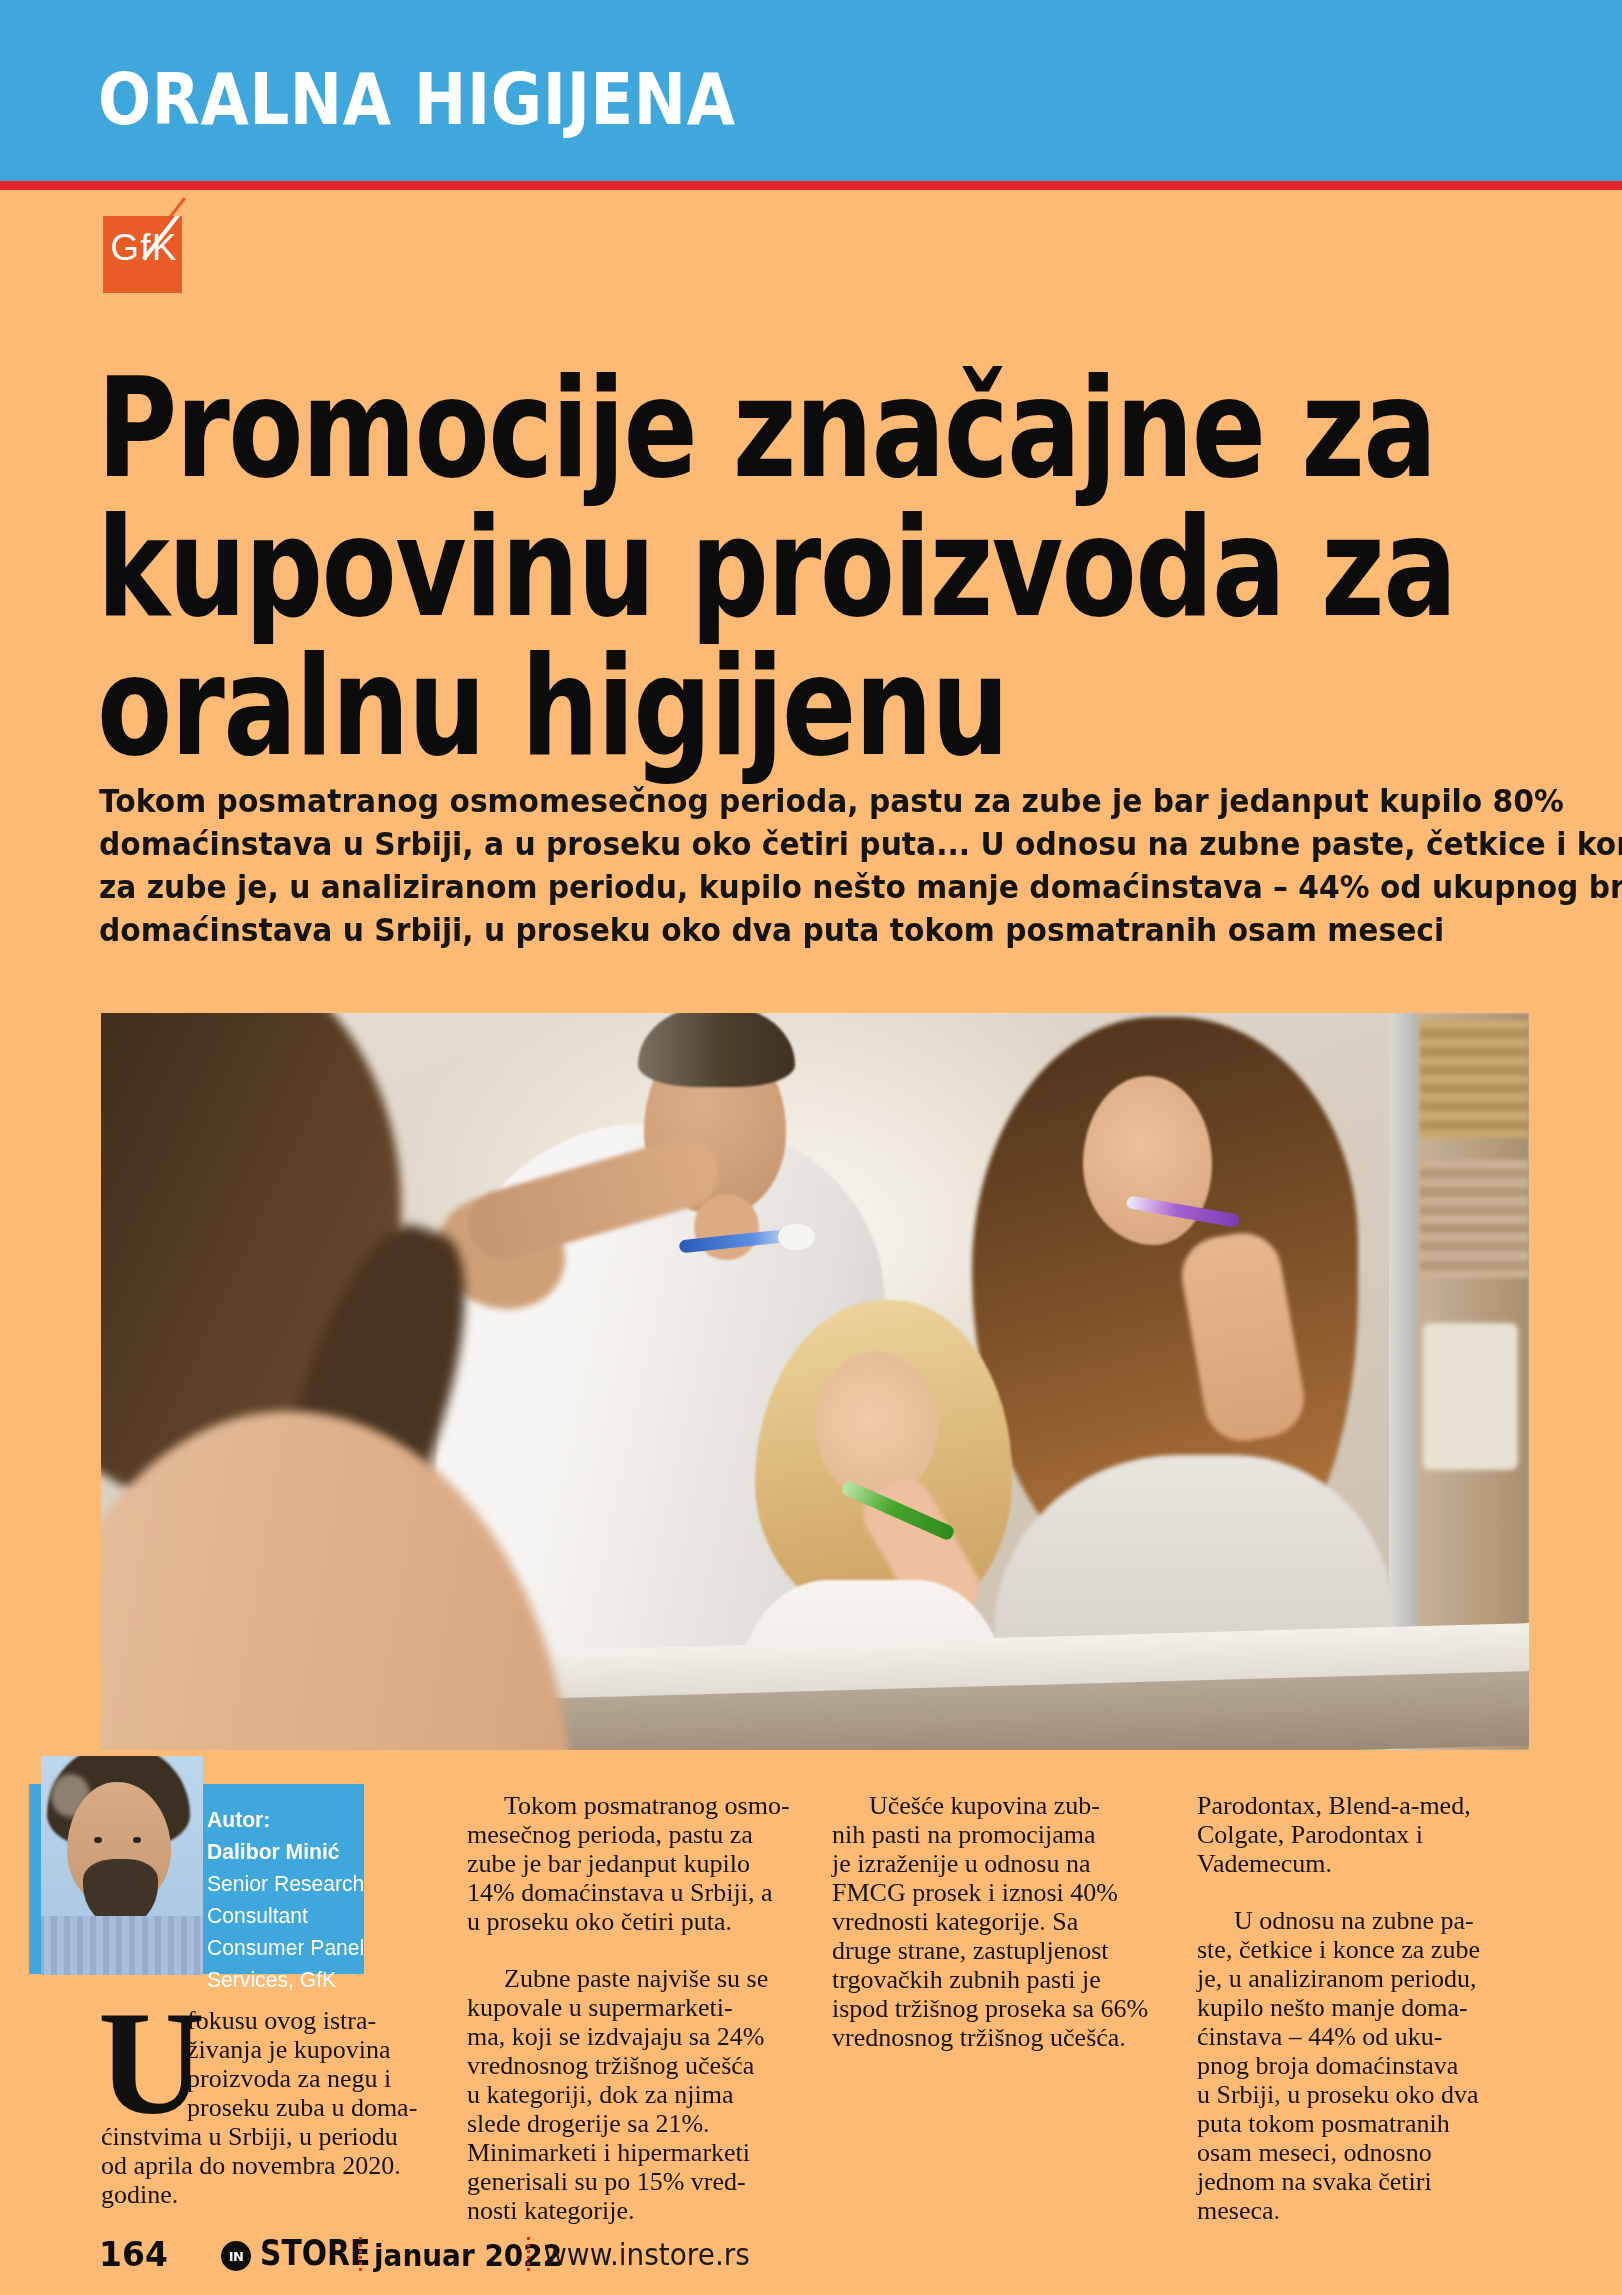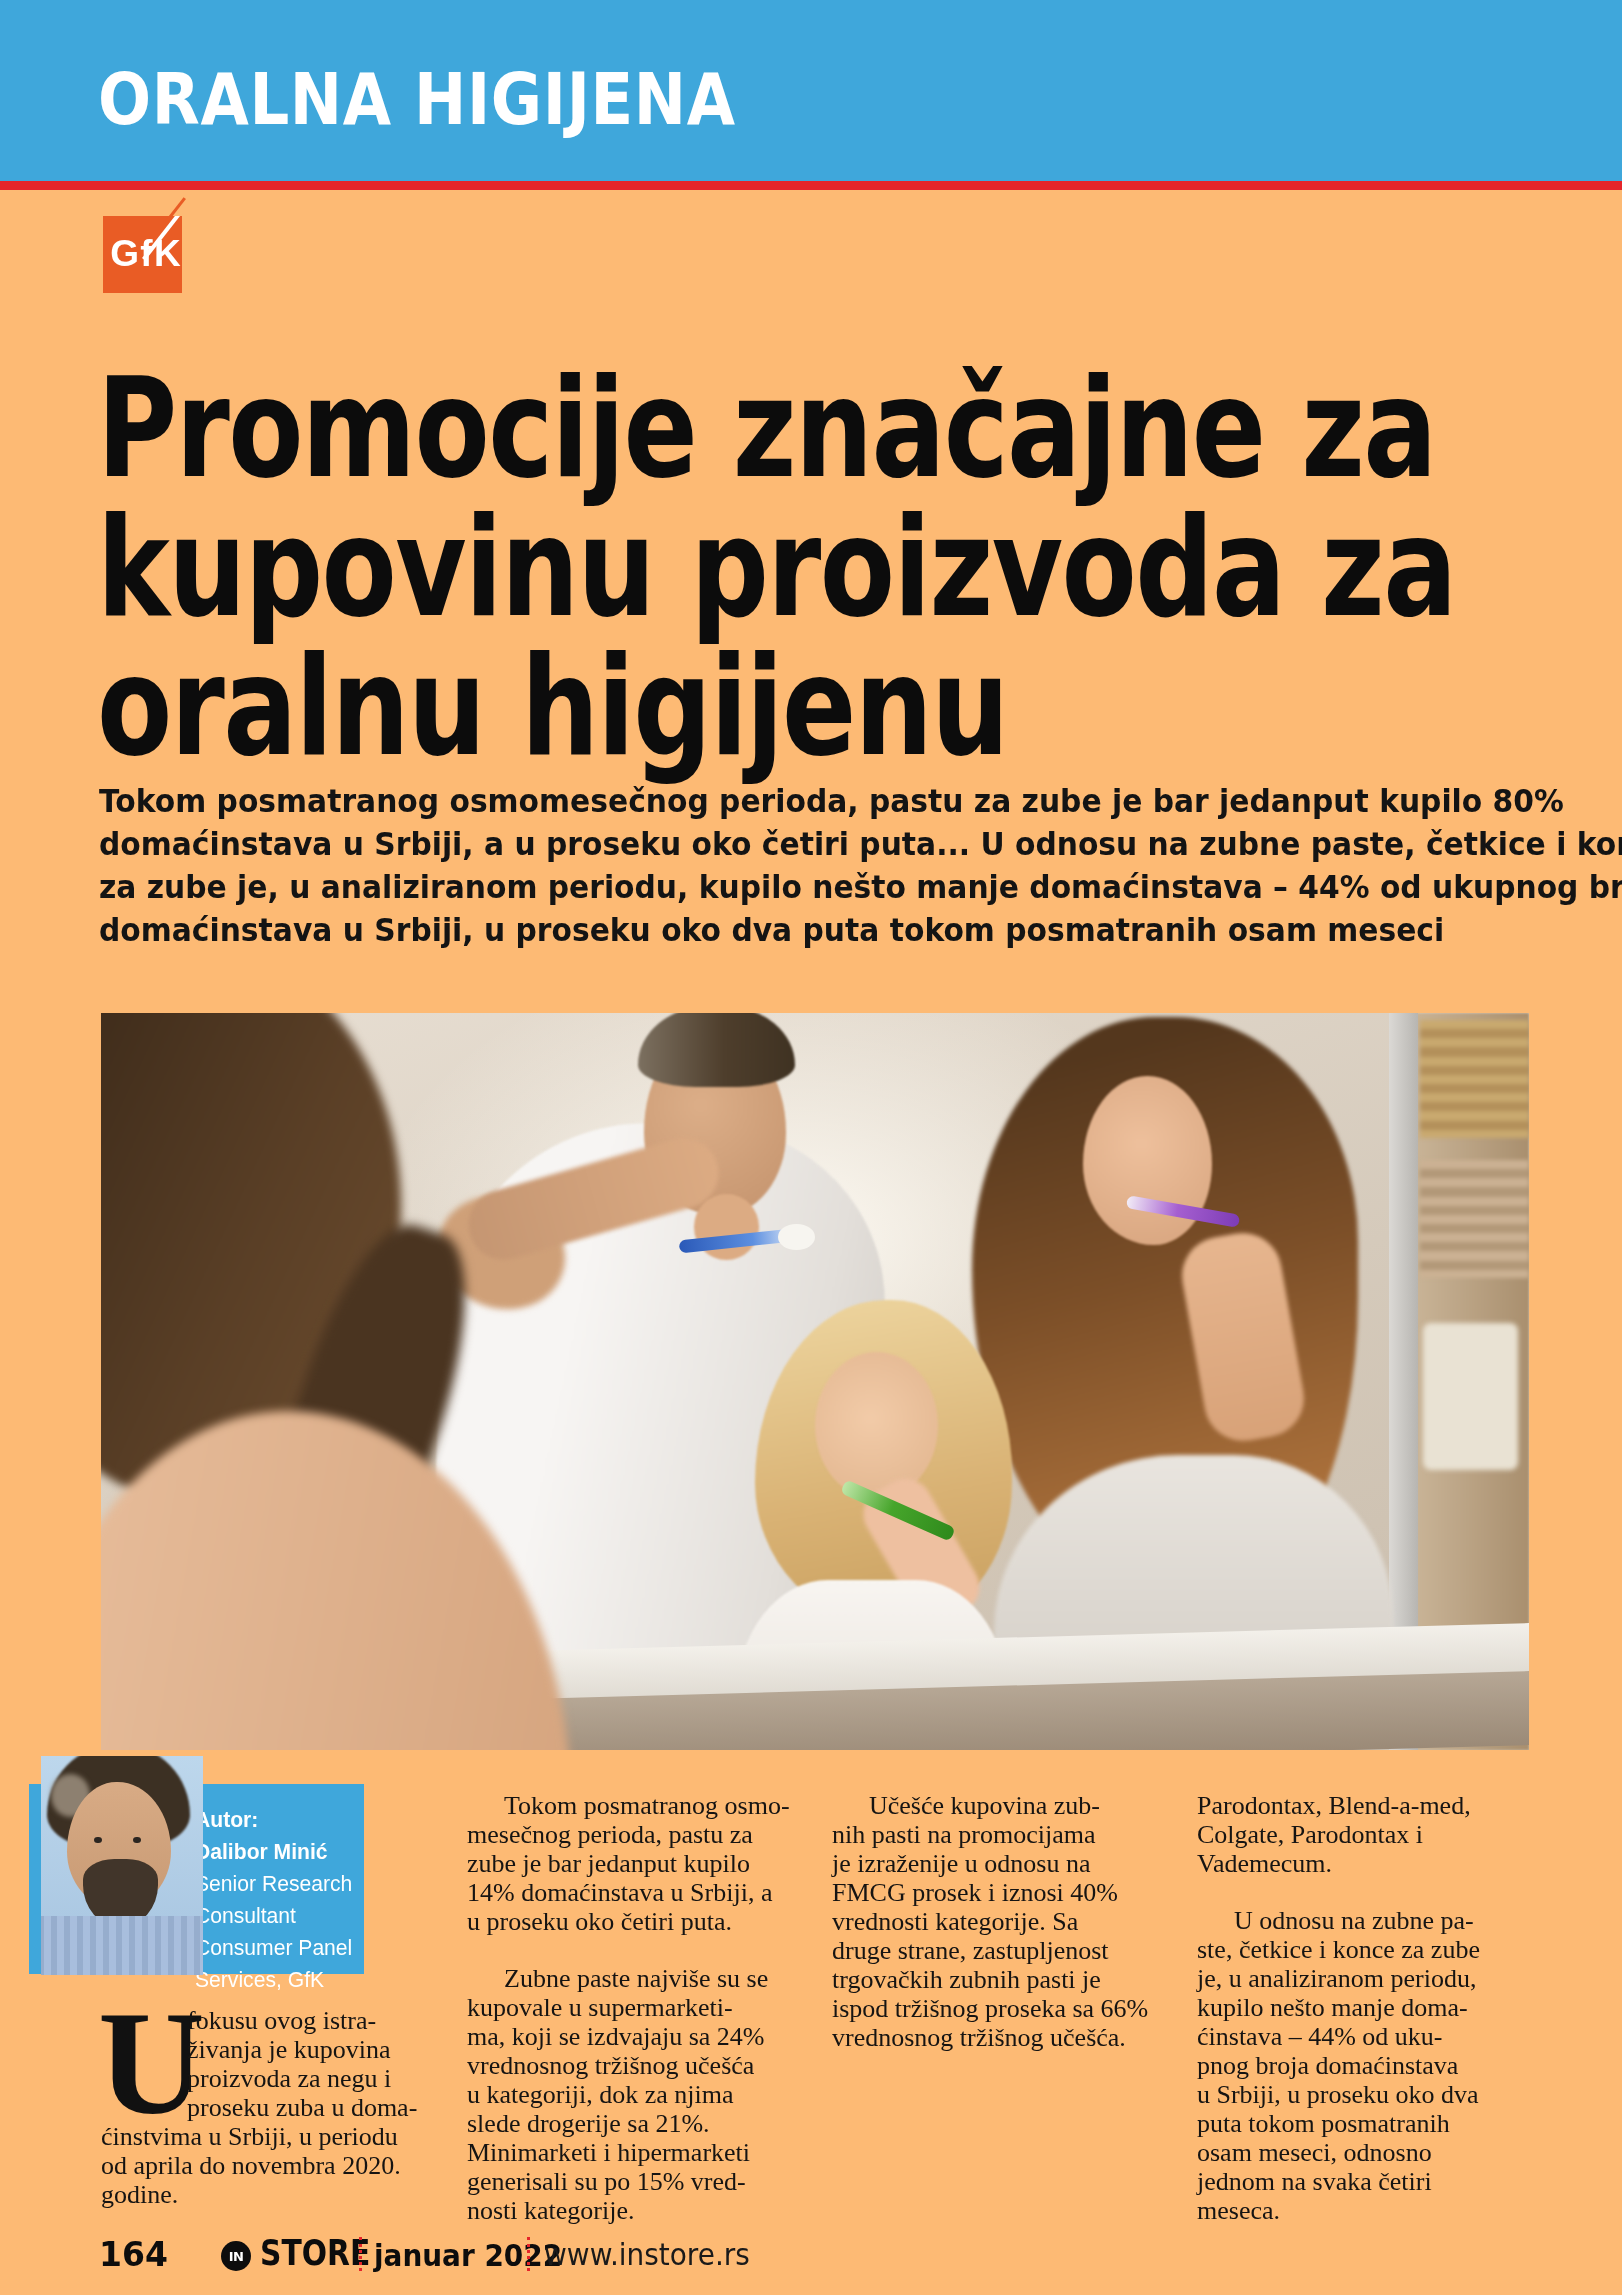--- a/index.html
+++ b/index.html
@@ -8,21 +8,21 @@
 
   
   .topbar{position:absolute;left:0;top:0;width:1623px;height:181px;background:#3FA7DB;}
   .section-label{position:absolute;left:98px;top:58px;color:#ffffff;
       font-family:"DejaVu Sans",sans-serif;font-weight:bold;font-size:71px;
       letter-spacing:0.7px;white-space:nowrap;transform:scaleX(.88);transform-origin:0 0;}
   .redline{position:absolute;left:0;top:181px;width:1623px;height:9.2px;background:#E5252A;}
 
   
   .gfk{position:absolute;left:103px;top:216px;width:79px;height:77px;background:#E95C25;overflow:hidden;}
-  .gfk-text{position:absolute;left:7.2px;top:17px;color:#fff;font-size:37px;font-weight:700;
+  .gfk-text{position:absolute;left:7.2px;top:11px;color:#fff;font-size:37px;font-weight:400;
       font-family:"Liberation Sans",sans-serif;letter-spacing:1.3px;}
   .gfk-slash{position:absolute;right:17px;top:-13px;width:3.9px;height:63px;background:#ffffff;transform:rotate(38deg);}
   .gfk-tail{position:absolute;left:174px;top:195px;width:3.3px;height:30px;background:#E95C25;transform:rotate(38deg);}
 
   
   .headline{position:absolute;left:97px;top:359px;}
   .headline .ln{font-family:"DejaVu Sans",sans-serif;font-weight:bold;font-size:137px;
       line-height:139px;color:#0c0c0c;letter-spacing:-2px;white-space:nowrap;
       transform:scaleX(.8);transform-origin:0 0;}
 
@@ -100,21 +100,21 @@
       background:linear-gradient(#b6a795,#9b8a77);}
   .ph-fg-hair{left:-7%;top:-10%;width:28%;height:76%;filter:blur(4.6px);
       background:linear-gradient(115deg,#332416,#5a3f26 60%,#6e4e2f);
       border-radius:42% 58% 52% 48%/50% 50% 55% 45%;}
   .ph-fg-strand{left:13%;top:28%;width:10%;height:62%;background:#4a3420;border-radius:40%;transform:rotate(18deg);filter:blur(5.2px);}
   .ph-fg-shoulder{left:-5%;top:54%;width:38%;height:72%;filter:blur(4.6px);
       background:linear-gradient(100deg,#e8be9c,#d5a47e);border-radius:50% 55% 0 0/70% 80% 0 0;}
 
   
   .author-card{position:absolute;left:29.4px;top:1784px;width:335px;height:190px;background:#3FA7DB;}
-  .author-text{position:absolute;left:166px;top:19.6px;}
+  .author-text{position:absolute;left:178px;top:19.6px;}
   .author-text .aln{color:#ffffff;font-size:22px;line-height:32px;white-space:nowrap;
       font-family:"Liberation Sans",sans-serif;transform:scaleX(.96);transform-origin:0 0;}
   .author-text .bold{font-weight:bold;}
   .author-photo{position:absolute;left:41px;top:1756px;width:162px;height:219px;overflow:hidden;
       background:linear-gradient(#bdd7ec,#a6c4e0);}
   .author-photo .ap{position:absolute;}
   .ap-hair{left:4%;top:-5%;width:88%;height:48%;background:#3c3023;filter:blur(1.3px);
       border-radius:50% 50% 45% 45%/70% 70% 35% 35%;}
   .ap-gray{left:6%;top:8%;width:24%;height:20%;background:#8d8070;border-radius:50%;filter:blur(2.6px);}
   .ap-face{left:16%;top:12%;width:64%;height:58%;filter:blur(0.7px);

